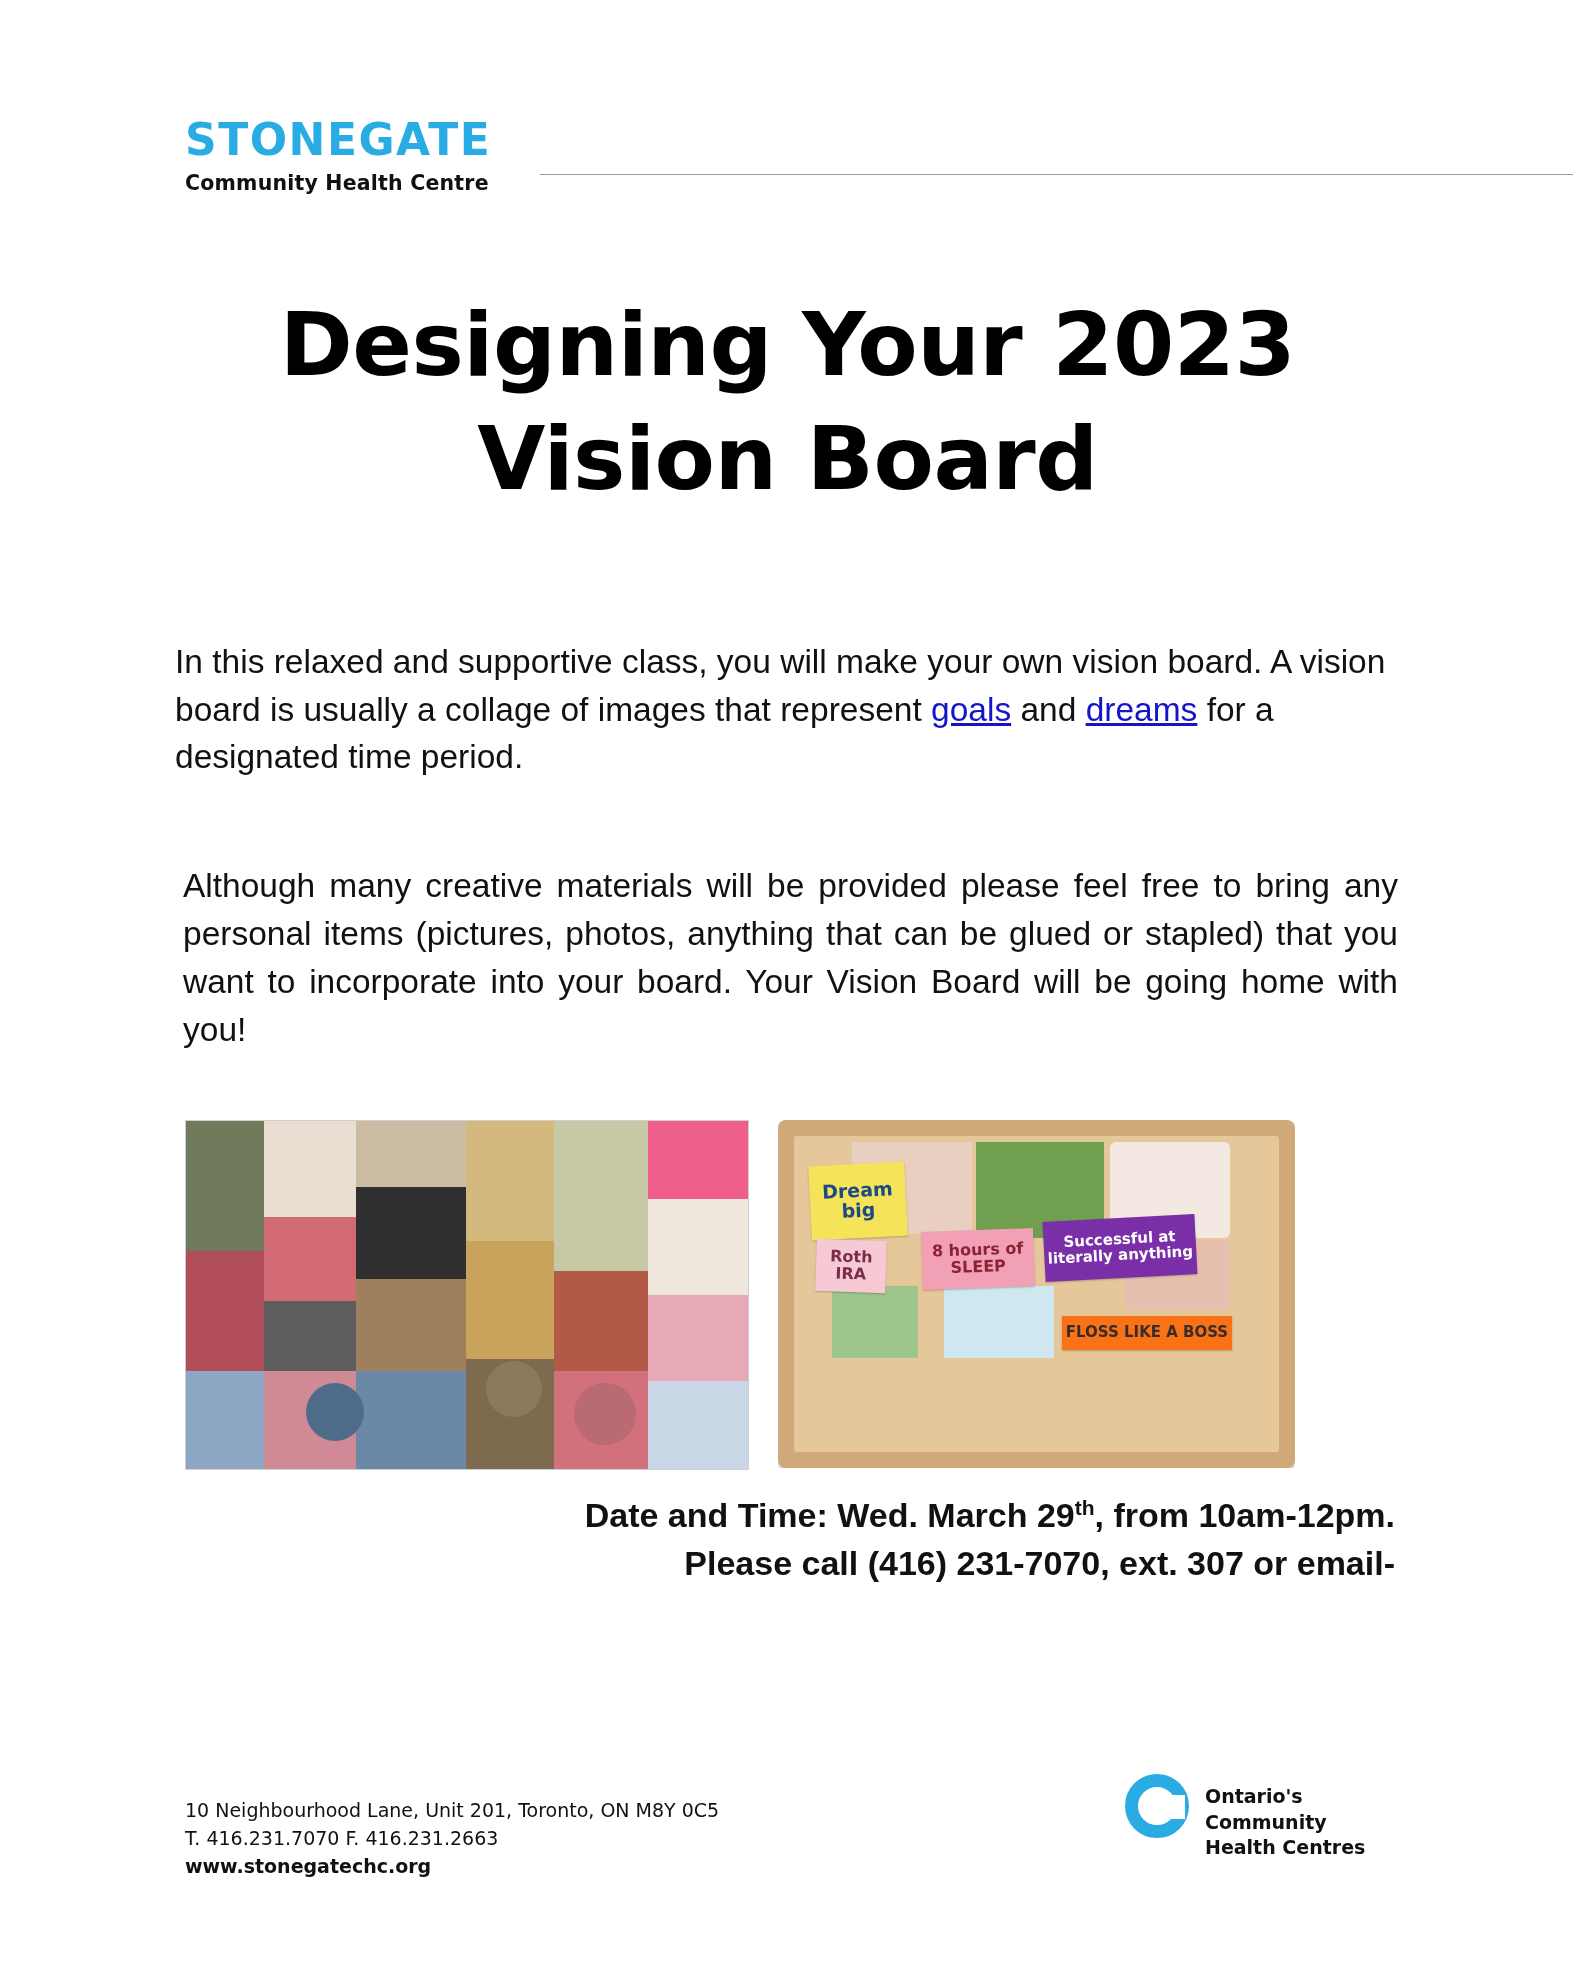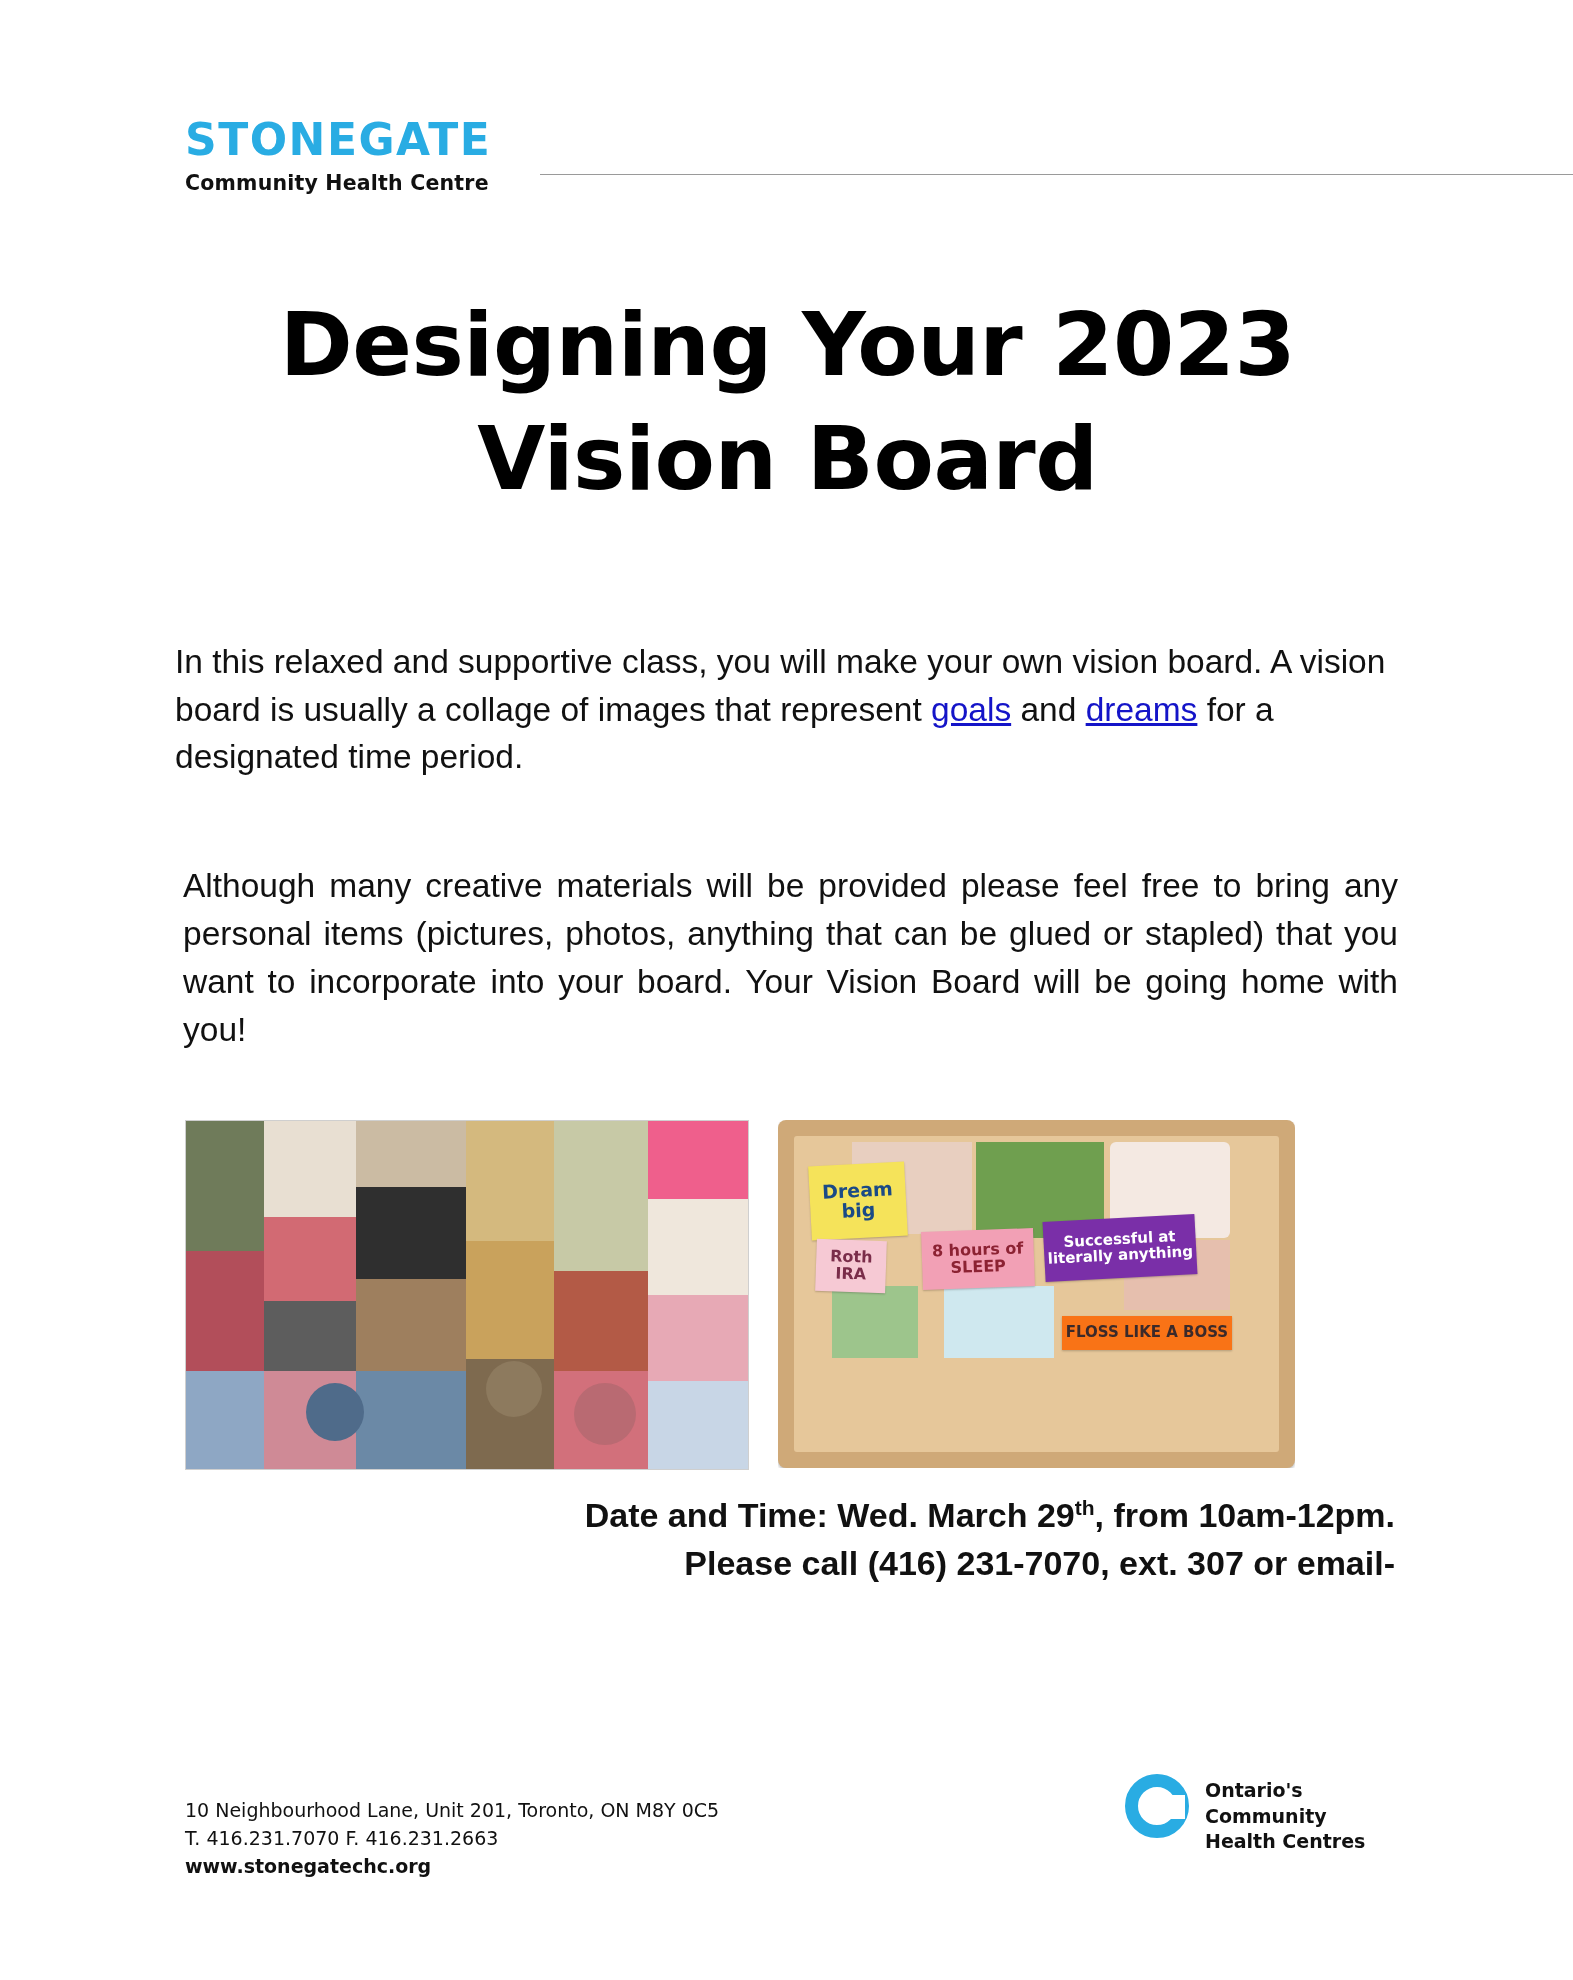--- a/index.html
+++ b/index.html
@@ -210,21 +210,21 @@
     position: absolute;
     right: -9px;
     top: 8px;
     width: 22px;
     height: 24px;
     background: #ffffff;
   }
   .ont-text {
     position: absolute;
     left: 80px;
-    top: 10px;
+    top: 16px;
     font-family: "DejaVu Sans", sans-serif;
     font-weight: bold;
     font-size: 19px;
     line-height: 1.35;
     color: #111111;
   }
 </style>
 </head>
 <body>
 

